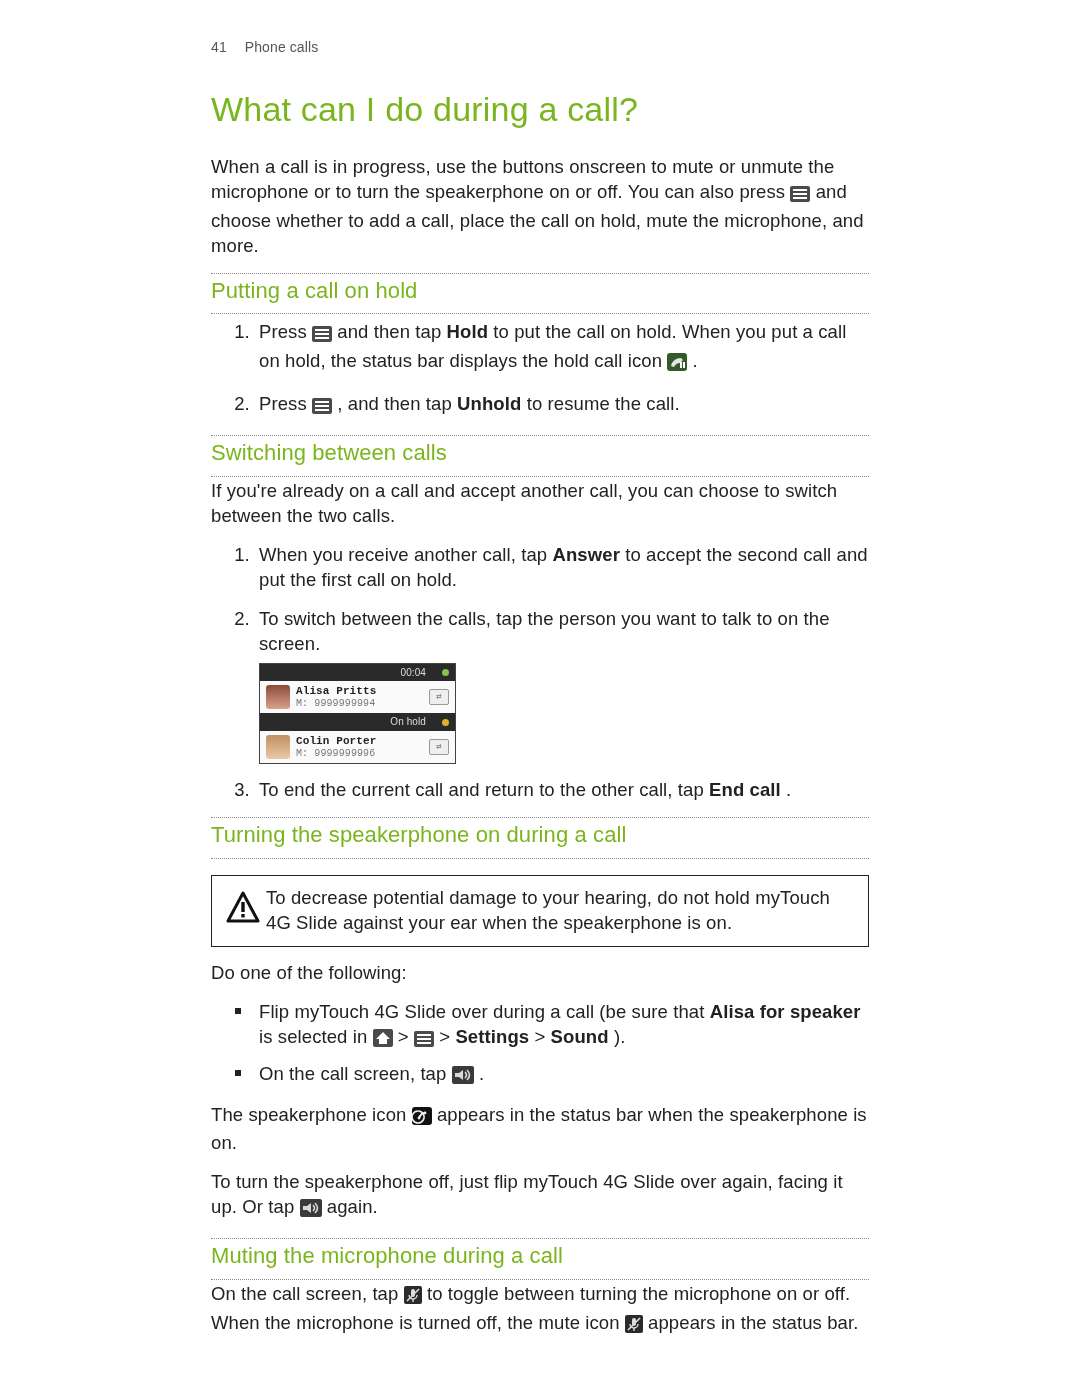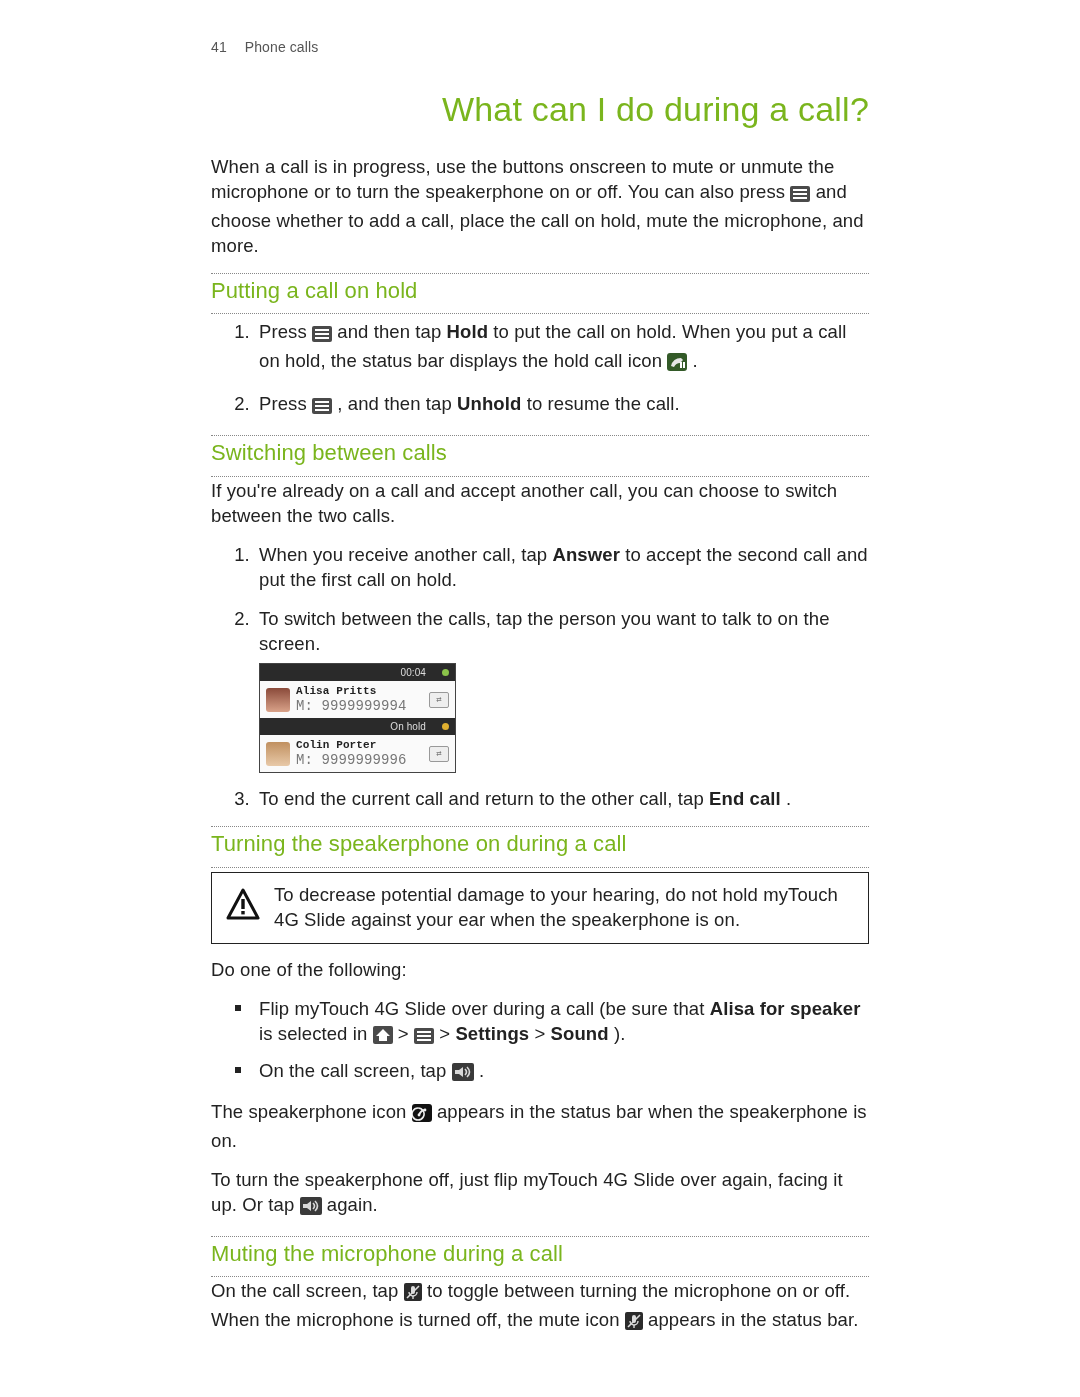--- a/index.html
+++ b/index.html
@@ -25,21 +25,20 @@
     color: #555;
     margin-bottom: 30px;
   }
   .header-page-num { margin-right: 14px; }
   h1.main-title {
     color: #7ab51d;
     font-weight: 400;
     font-size: 34px;
     margin: 0 0 22px 0;
     letter-spacing: 0.2px;
-    text-align: right;
   }
   p { margin: 0 0 14px 0; }
   .dotted-sep {
     border: none;
     border-top: 1.5px dotted #888;
     margin: 8px 0 2px 0;
   }
   h2.section-title {
     color: #7ab51d;
     font-weight: 400;
@@ -70,25 +69,25 @@
     height: 6px;
     background: #222;
   }
   .bold { font-weight: 600; }
   .icon {
     display: inline-block;
     vertical-align: -4px;
   }
   .caution-box {
     border: 1px solid #222;
-    margin: 4px 0 14px 0;
+    margin: 16px 0 14px 0;
     padding: 10px 12px 10px 14px;
     display: flex;
     align-items: center;
-    gap: 14px;
+    gap: 6px;
   }
   .caution-text { flex: 1; }
   
   .call-mock {
     width: 195px;
     border: 1px solid #444;
     font-size: 11px;
     background: #f5f5f5;
     margin-top: 6px;
   }
@@ -113,21 +112,21 @@
   }
   .avatar {
     width: 24px; height: 24px; border-radius: 3px;
     background-size: cover; background-position: center;
     flex-shrink: 0;
   }
   .avatar1 { background: linear-gradient(#8a4a3a,#d9a289); }
   .avatar2 { background: linear-gradient(#c09060,#e8c9a8); }
   .call-info { flex: 1; line-height: 1.15; }
   .call-name { font-weight: 600; color:#222; font-size:11px; }
-  .call-num  { color:#777; font-size:14px; }
+  .call-num  { color:#777; font-size:10px; }
   .swap-box {
     width:18px; height:14px; border:1px solid #999; border-radius:2px;
     background:#eee; flex-shrink:0;
     display:flex;align-items:center;justify-content:center;
     font-size:9px; color:#777;
   }
   svg { display:inline; }
 </style>
 </head>
 <body>

